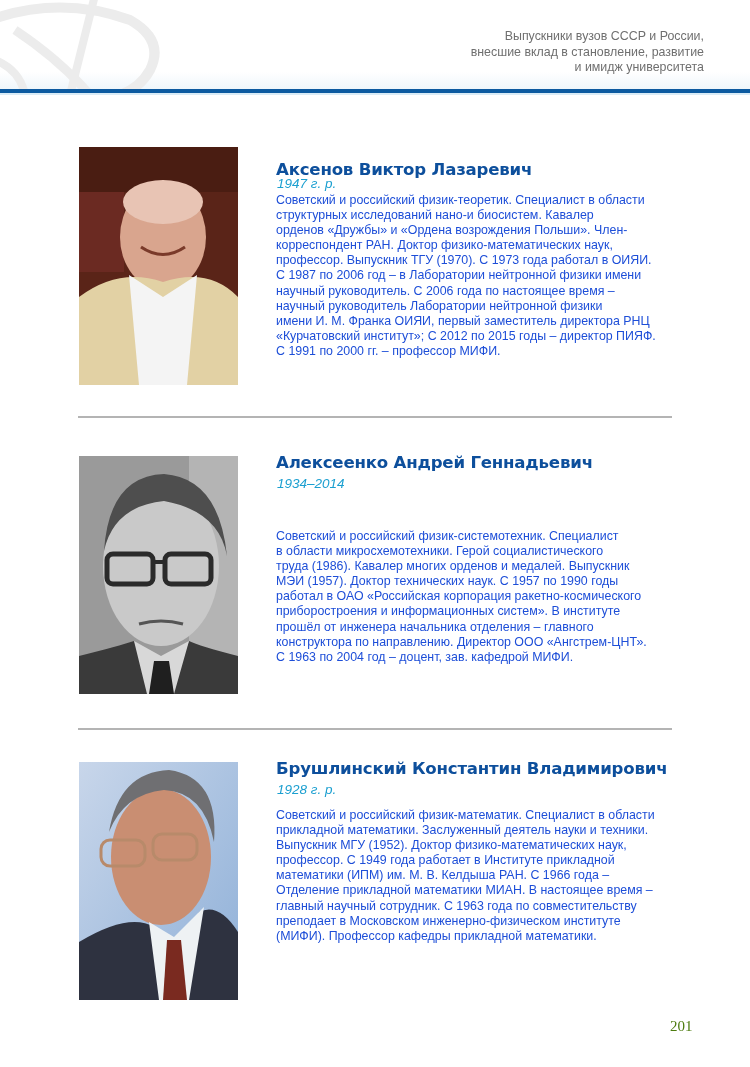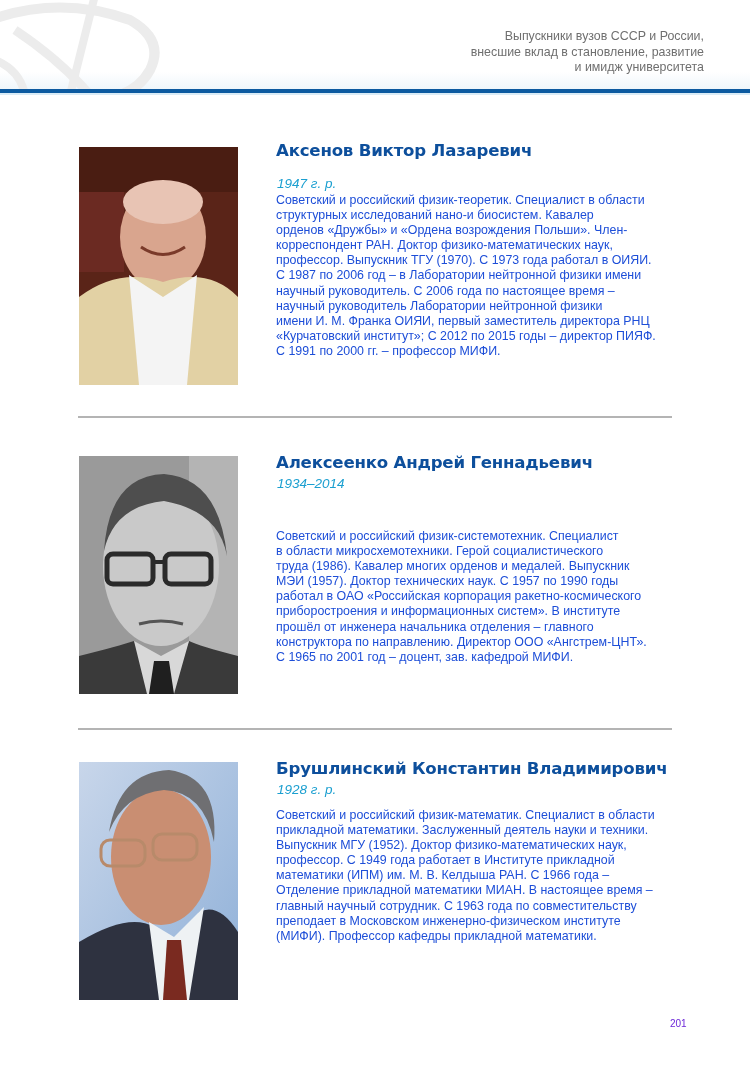--- a/index.html
+++ b/index.html
@@ -51,22 +51,22 @@
     font-family: Liberation Sans, sans-serif;
     font-size: 12.4px; line-height: 15.1px; color: #1d4ed8;
   }
   .bio span { display: block; white-space: nowrap; }
   .sep {
     position: absolute; left: 78px; width: 594px; height: 2px;
     background: #b4b4b4;
   }
   .page-num {
     position: absolute; left: 670px; top: 1018px;
-    font-family: Liberation Sans, sans-serif;
-    font-size: 10px; color: #6d28d9;
+    font-family: Liberation Serif, serif;
+    font-size: 15px; color: #4d7c0f;
   }
 </style>
 </head>
 <body>
 
 <div class="header">
   <svg class="watermark" viewBox="0 0 170 90">
     <path d="M-10 20 Q 60 -5 130 20 Q 165 40 150 70 Q 140 88 120 95" fill="none" stroke="#ececec" stroke-width="10"></path>
     <path d="M95 -5 L 70 95" fill="none" stroke="#ececec" stroke-width="8"></path>
     <path d="M15 30 Q 60 60 90 95" fill="none" stroke="#ececec" stroke-width="9"></path>
@@ -87,21 +87,21 @@
       <rect width="159" height="238" fill="#5a2418"></rect>
       <rect x="0" y="0" width="159" height="45" fill="#4a1d12"></rect>
       <rect x="0" y="45" width="45" height="80" fill="#6b2a22"></rect>
       <ellipse cx="84" cy="90" rx="43" ry="53" fill="#d9a58e"></ellipse>
       <ellipse cx="84" cy="55" rx="40" ry="22" fill="#e8c4b4"></ellipse>
       <path d="M0 150 Q 40 120 84 135 Q 130 120 159 150 L159 238 L0 238 Z" fill="#e2d1a4"></path>
       <path d="M50 128 L 84 150 L 118 128 L 108 238 L 60 238 Z" fill="#f4f4f4"></path>
       <path d="M62 100 Q 84 115 106 100" stroke="#7a3a2a" stroke-width="3" fill="none"></path>
     </svg>
   </div>
-  <div class="name" style="top:141px;">Аксенов Виктор Лазаревич</div>
+  <div class="name" style="top:160px;">Аксенов Виктор Лазаревич</div>
   <div class="years" style="top:176px;">1947 г. р.</div>
   <div class="bio" style="top:193px;">
     <span>Советский и российский физик-теоретик. Специалист в области</span>
     <span>структурных исследований нано-и биосистем. Кавалер</span>
     <span>орденов «Дружбы» и «Ордена возрождения Польши». Член-</span>
     <span>корреспондент РАН. Доктор физико-математических наук,</span>
     <span>профессор. Выпускник ТГУ (1970). С 1973 года работал в ОИЯИ.</span>
     <span>С 1987 по 2006 год – в Лаборатории нейтронной физики имени</span>
     <span>научный руководитель. С 2006 года по настоящее время –</span>
     <span>научный руководитель Лаборатории нейтронной физики</span>
@@ -134,21 +134,21 @@
   <div class="years" style="top:476px;">1934–2014</div>
   <div class="bio" style="top:529px;">
     <span>Советский и российский физик-системотехник. Специалист</span>
     <span>в области микросхемотехники. Герой социалистического</span>
     <span>труда (1986). Кавалер многих орденов и медалей. Выпускник</span>
     <span>МЭИ (1957). Доктор технических наук. С 1957 по 1990 годы</span>
     <span>работал в ОАО «Российская корпорация ракетно-космического</span>
     <span>приборостроения и информационных систем». В институте</span>
     <span>прошёл от инженера начальника отделения – главного</span>
     <span>конструктора по направлению. Директор ООО «Ангстрем-ЦНТ».</span>
-    <span>С 1965 по 2001 год – доцент, зав. кафедрой МИФИ.</span>
+    <span>С 1963 по 2004 год – доцент, зав. кафедрой МИФИ.</span>
   </div>
 </div>
 
 <div class="sep" style="top:728px;"></div>
 
 <div class="entry" style="top:0;">
   <div class="photo" style="top:762px;">
     <svg viewBox="0 0 159 238" preserveAspectRatio="none">
       <defs>
         <linearGradient id="bg3" x1="0" y1="0" x2="1" y2="1">

